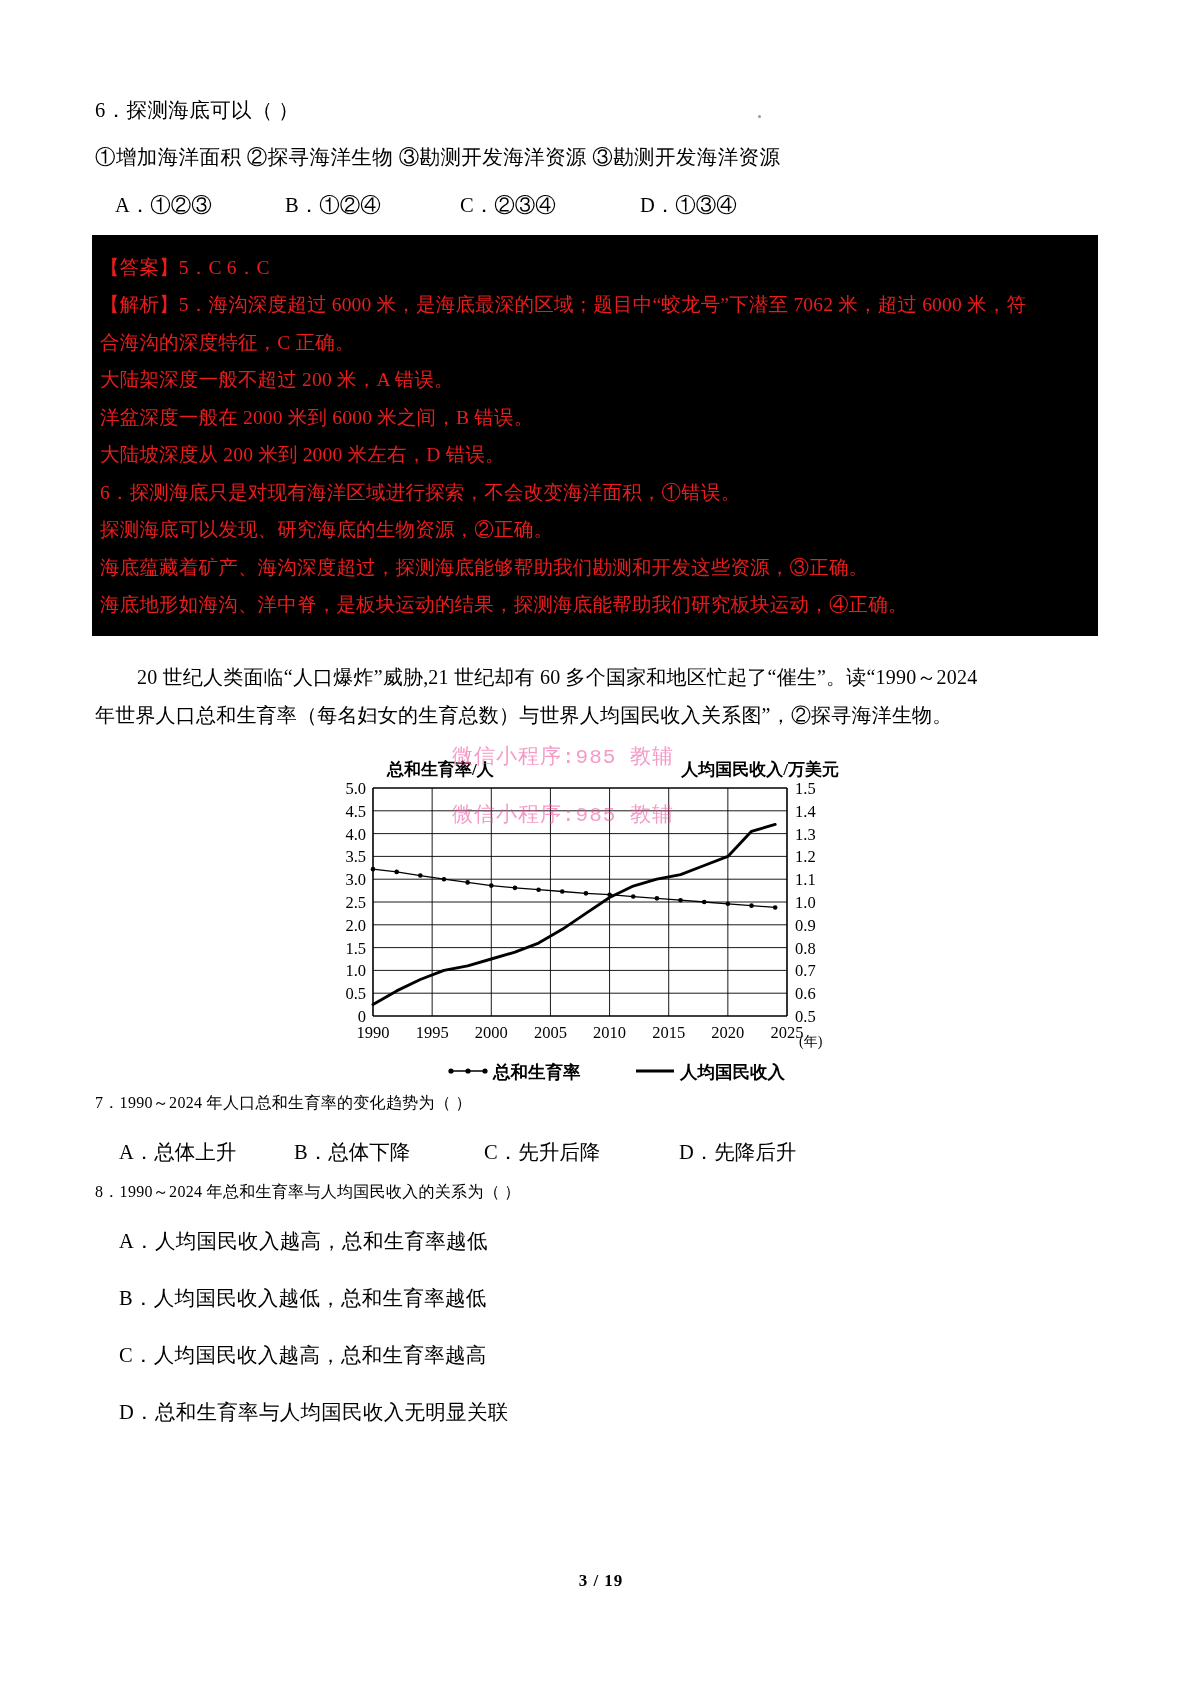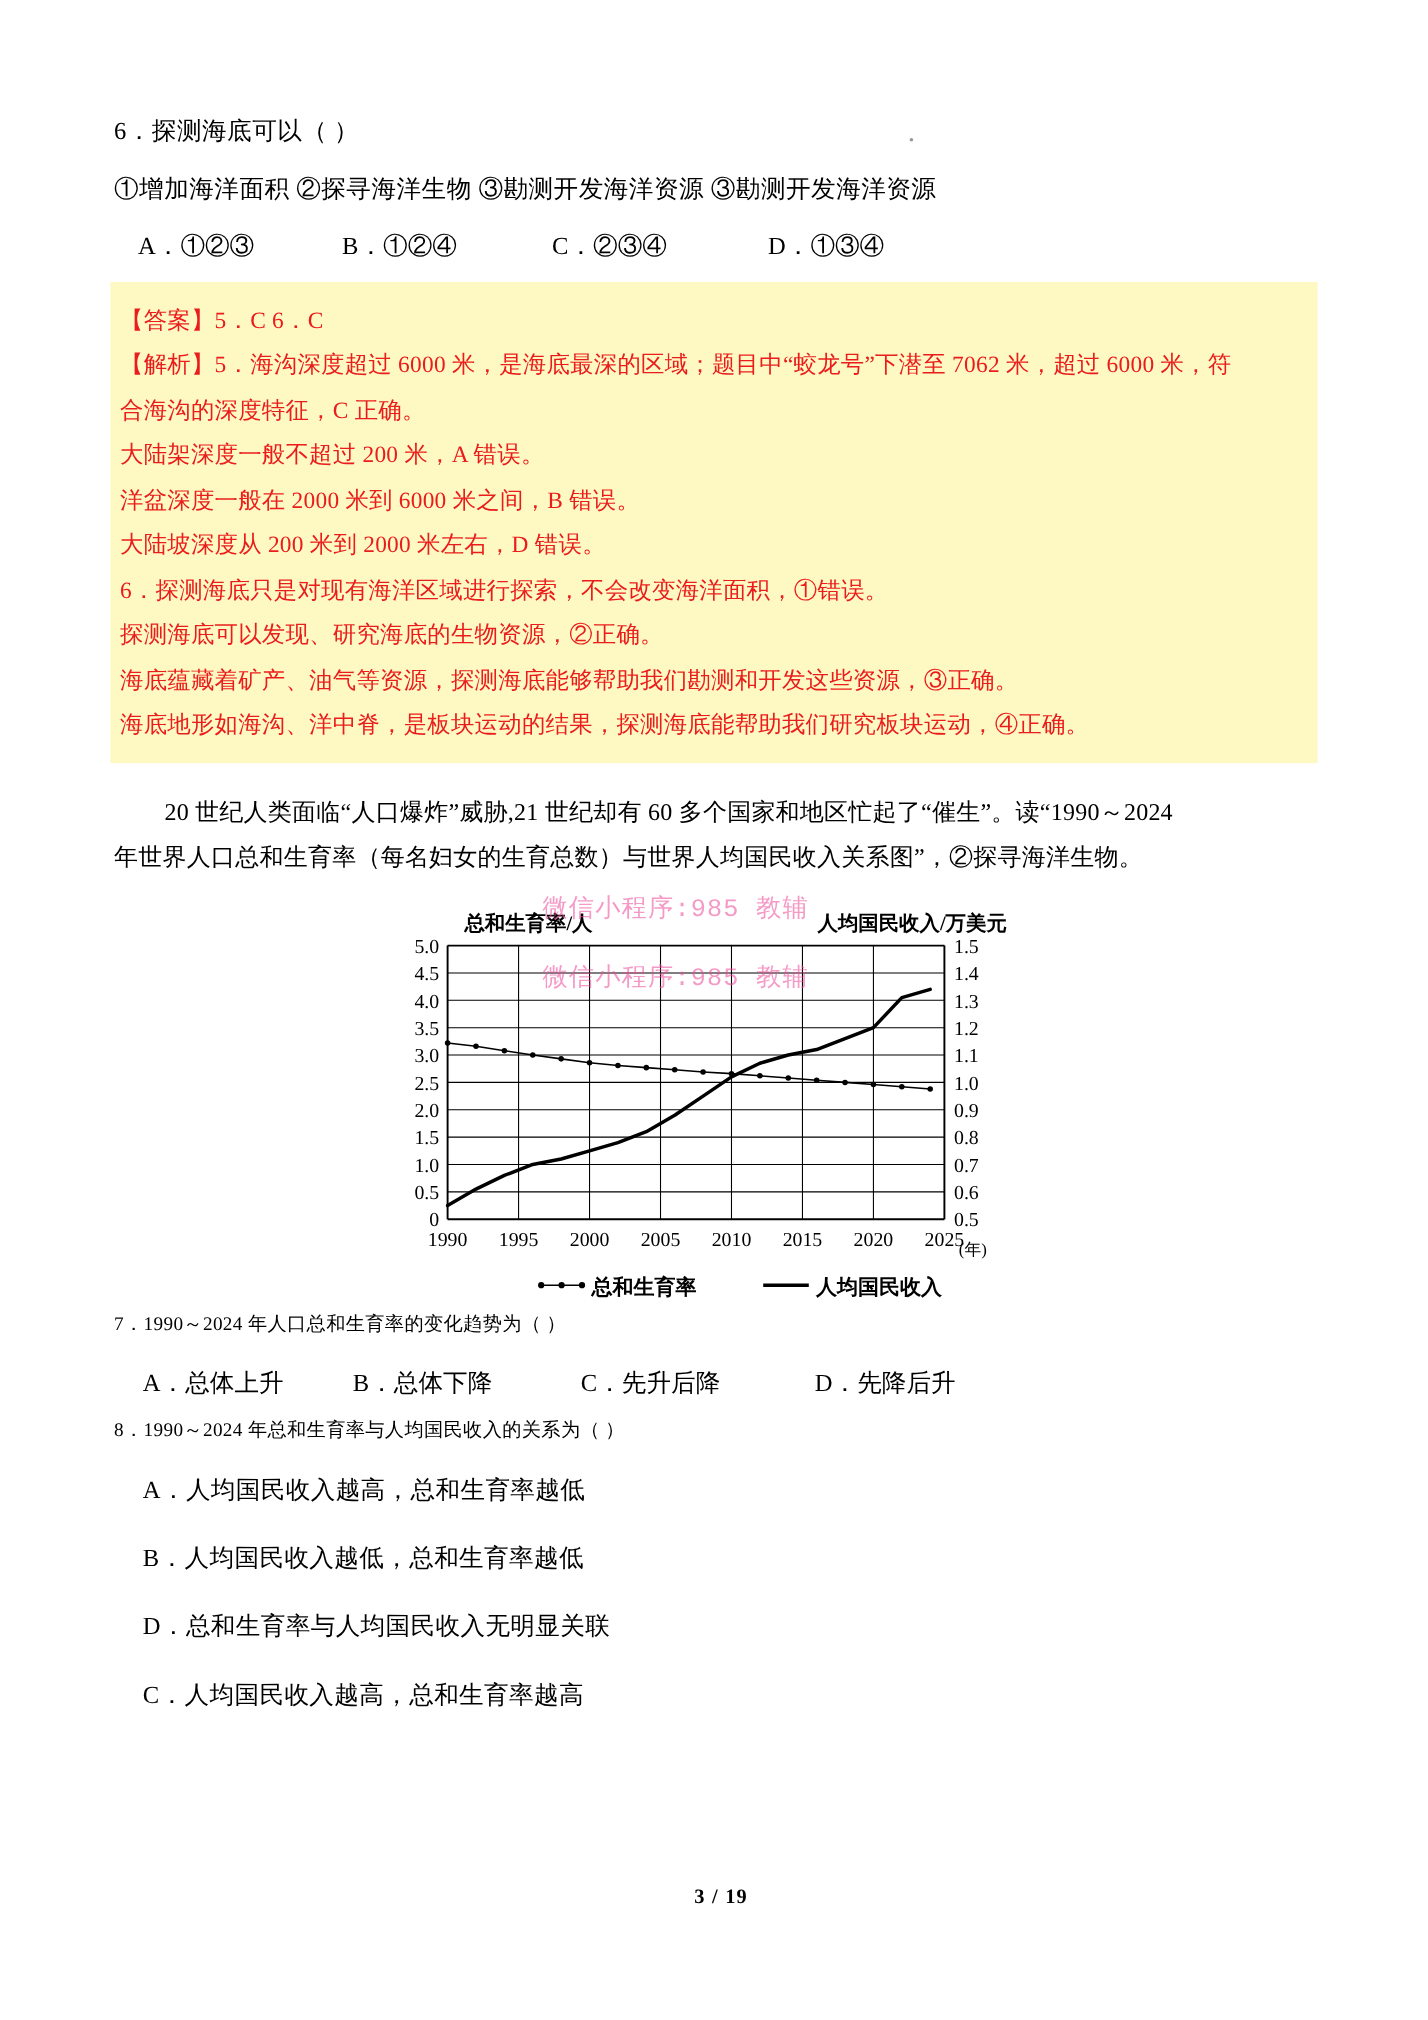--- a/index.html
+++ b/index.html
@@ -39,21 +39,21 @@
     padding-left:20px;
   }
   .opt-row .opt{white-space:nowrap;}
   .opt-a{width:170px;}
   .opt-b{width:175px;font-family:Liberation Serif, serif;}
   .opt-c{width:180px;}
   .opt-d{width:170px;}
 
   
   .redblock{
-    background:#fef9c3;
+    background:#000000;
     margin:0 -3px 0 -3px;
     padding:14px 8px 12px 8px;
     position:relative;
   }
   .redblock p{
     margin:0 0 0 0;
     color:#ea1c1c;
     font-size:19.5px;
     line-height:1.0;
     letter-spacing:0.2px;
@@ -157,21 +157,21 @@
 
   <div class="redblock">
     <p>【答案】5．C     6．C</p>
     <p>【解析】5．海沟深度超过 6000 米，是海底最深的区域；题目中“蛟龙号”下潜至 7062 米，超过 6000 米，符</p>
     <p>合海沟的深度特征，C 正确。</p>
     <p>大陆架深度一般不超过 200 米，A 错误。</p>
     <p>洋盆深度一般在 2000 米到 6000 米之间，B 错误。</p>
     <p>大陆坡深度从 200 米到 2000 米左右，D 错误。</p>
     <p>6．探测海底只是对现有海洋区域进行探索，不会改变海洋面积，①错误。</p>
     <p>探测海底可以发现、研究海底的生物资源，②正确。</p>
-    <p>海底蕴藏着矿产、油气等资源，探测海底能够帮助我们勘测和开发这些资源，③正确。</p>
+    <p>海底蕴藏着矿产、海沟深度超过，探测海底能够帮助我们勘测和开发这些资源，③正确。</p>
     <p>海底地形如海沟、洋中脊，是板块运动的结果，探测海底能帮助我们研究板块运动，④正确。</p>
   </div>
 
   <div class="intro">
     <span class="l1">20 世纪人类面临“人口爆炸”威胁,21 世纪却有 60 多个国家和地区忙起了“催生”。读“1990～2024</span>
     <span class="l2">年世界人口总和生育率（每名妇女的生育总数）与世界人均国民收入关系图”，②探寻海洋生物。</span>
   </div>
 
   <div class="chart-wrap">
     <svg class="chart-svg" id="chart" width="600" height="345" viewBox="0 0 600 345">
@@ -274,24 +274,24 @@
   </div>
 
   <p class="tailq">8．1990～2024 年总和生育率与人均国民收入的关系为（    ）</p>
   <p class="vopt">
     <span>A．</span><span>人均国民收入越高，总和生育率越低</span>
   </p>
   <p class="vopt">
     <span>B．</span><span>人均国民收入越低，总和生育率越低</span>
   </p>
   <p class="vopt">
+    <span>C．</span><span>人均国民收入越高，总和生育率越高</span>
+  </p>
+  <p class="vopt">
     <span>D．</span><span>总和生育率与人均国民收入无明显关联</span>
-  </p>
-  <p class="vopt">
-    <span>C．</span><span>人均国民收入越高，总和生育率越高</span>
   </p>
 
   <div class="wm wm1">微信小程序:985 教辅</div>
   <div class="wm wm2">微信小程序:985 教辅</div>
 
   <div class="footer">3 / 19</div>
 
 </div>
 
 </body></html>

